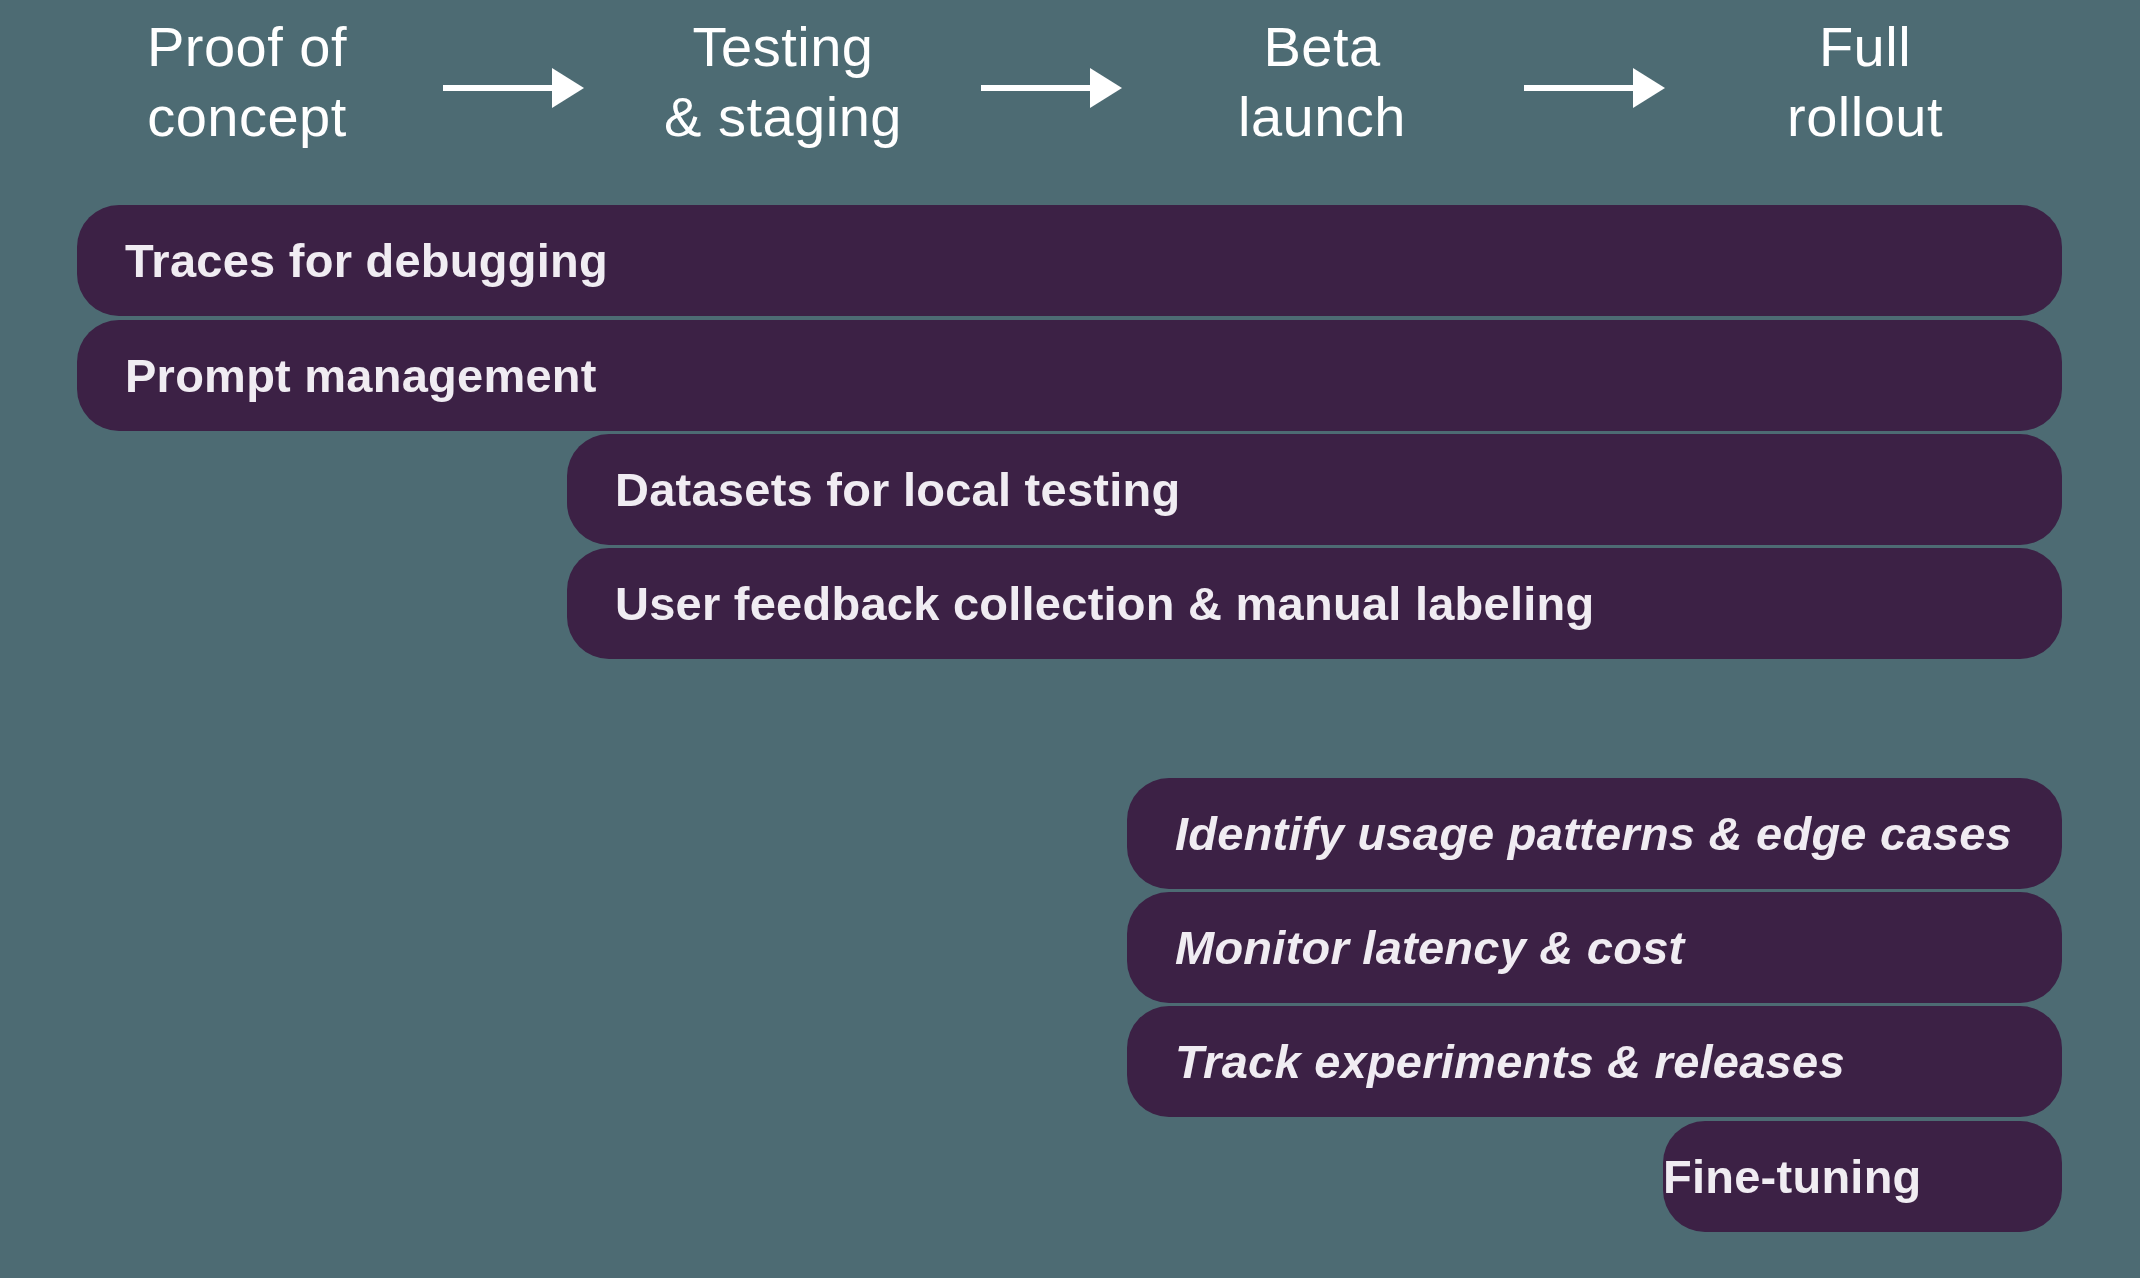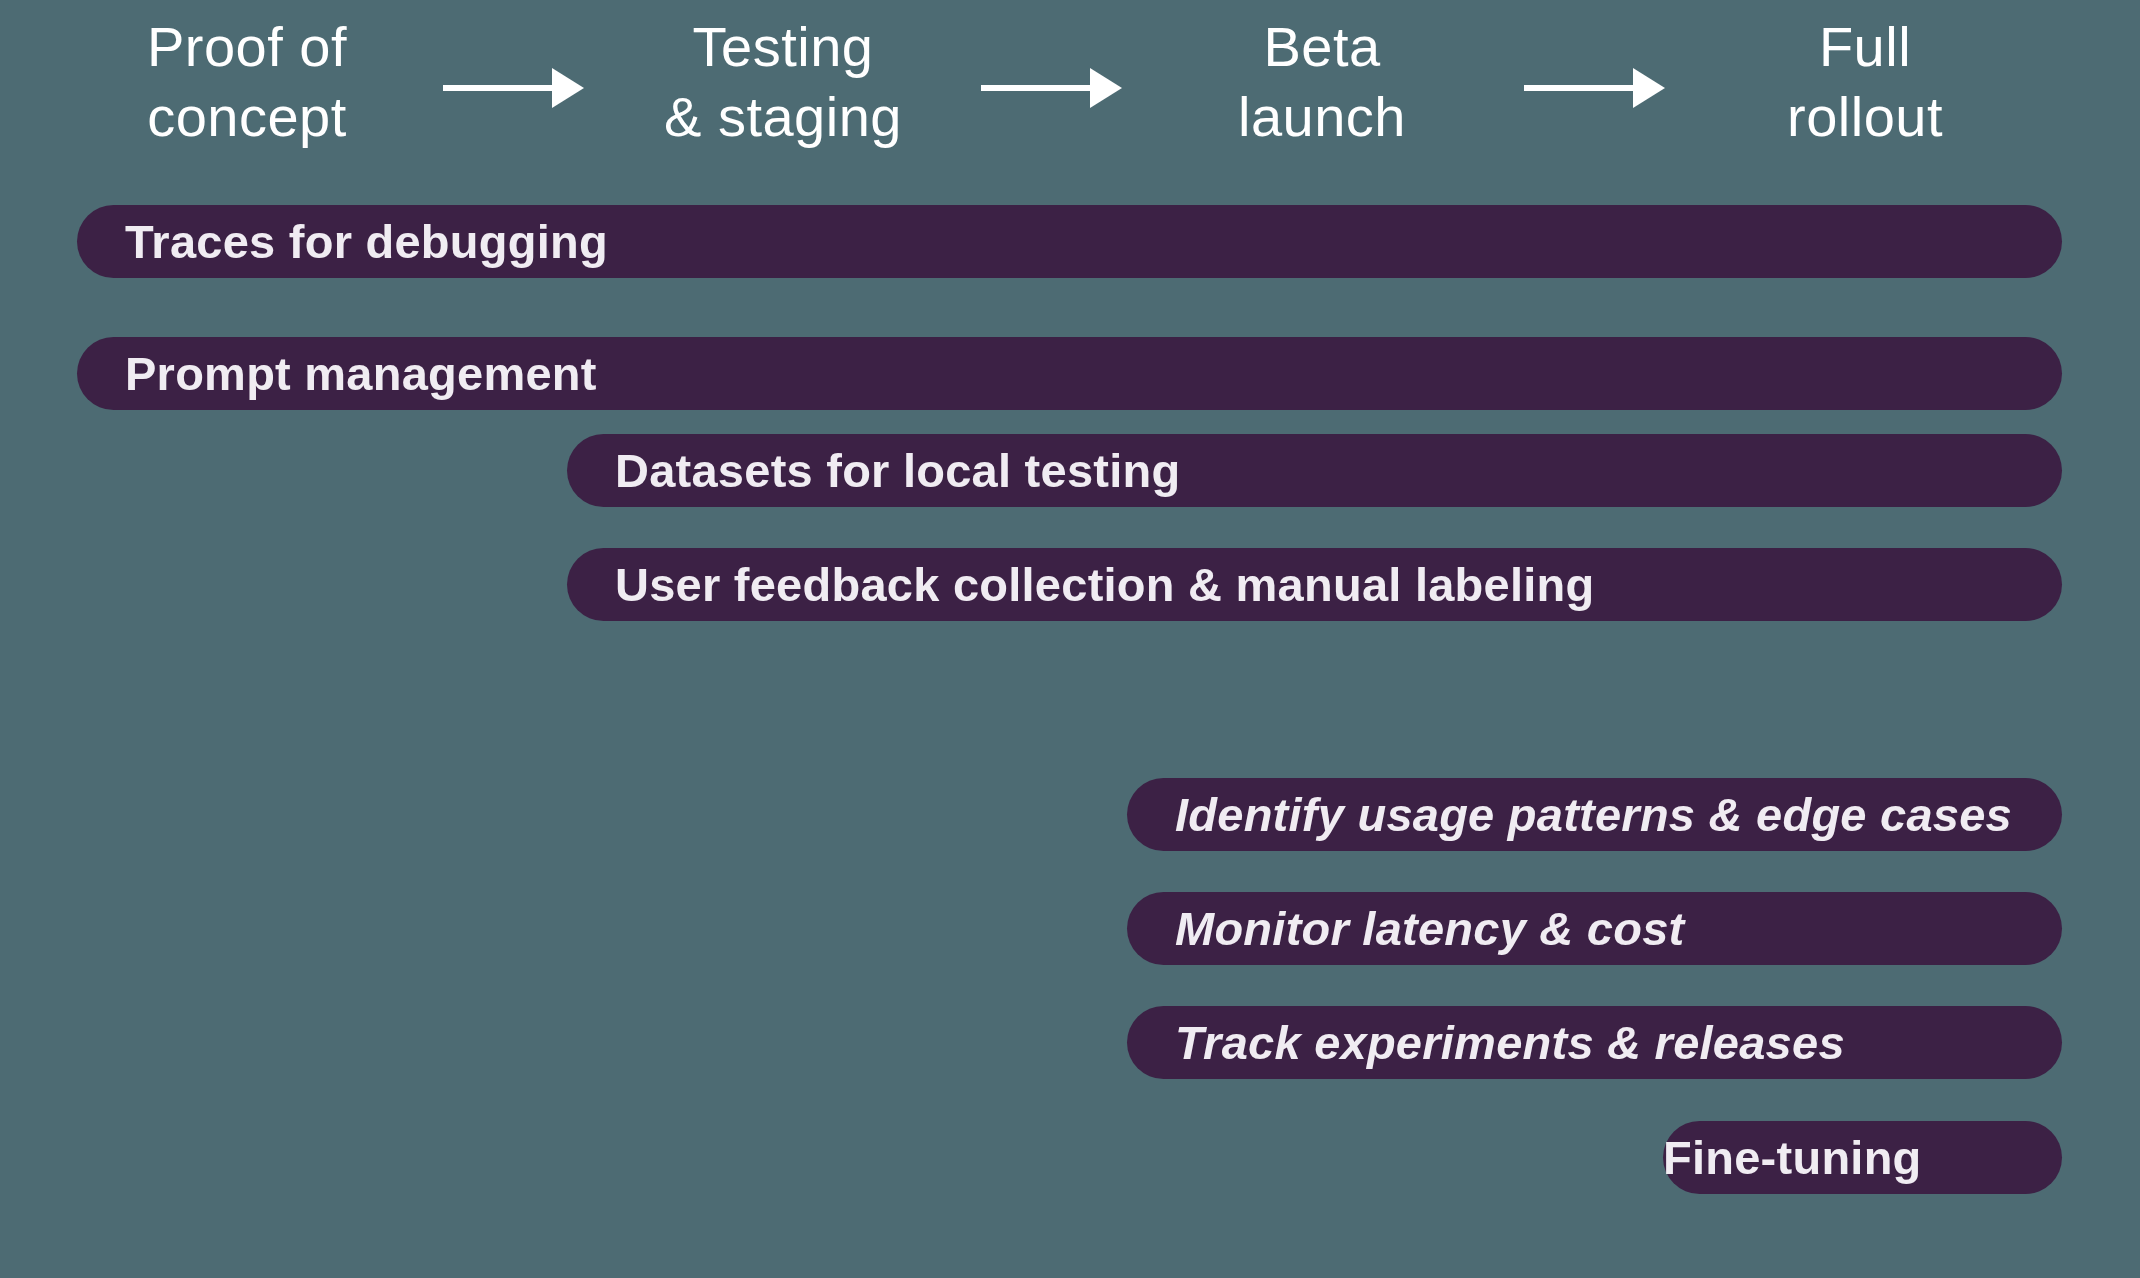--- a/index.html
+++ b/index.html
@@ -47,40 +47,40 @@
     height: 40px;
     color: var(--arrow);
   }
   .a-0 { left: 442px; }
   .a-1 { left: 980px; }
   .a-2 { left: 1523px; }
 
   
   .bar {
     position: absolute;
-    height: 73px;
+    height: 111px;
     border-radius: 42px;
     background: var(--bar);
     display: flex;
     align-items: center;
     padding-left: 48px;
     color: var(--bar-text);
     font-size: 47px;
     font-weight: 700;
     letter-spacing: 0.25px;
   }
   .bar.centered { justify-content: flex-start; padding-left: 0; }
 
   .from-1 { left: 77px;   width: 1985px; }
   .from-2 { left: 567px;  width: 1495px; }
   .from-3 { left: 1127px; width: 935px; font-style: italic;  }
   .from-4 { left: 1663px; width: 399px;  }
 
   .row-0 { top: 205px; }
-  .row-1 { top: 337px; align-items: center; }
+  .row-1 { top: 320px; align-items: center; }
   .row-2 { top: 434px; }
   .row-3 { top: 548px; }
   .row-4 { top: 663px; }
   .row-5 { top: 778px; }
   .row-6 { top: 892px; }
   .row-7 { top: 1006px; }
   .row-8 { top: 1121px; }
 
   .bar-label { white-space: nowrap; }
 </style>

